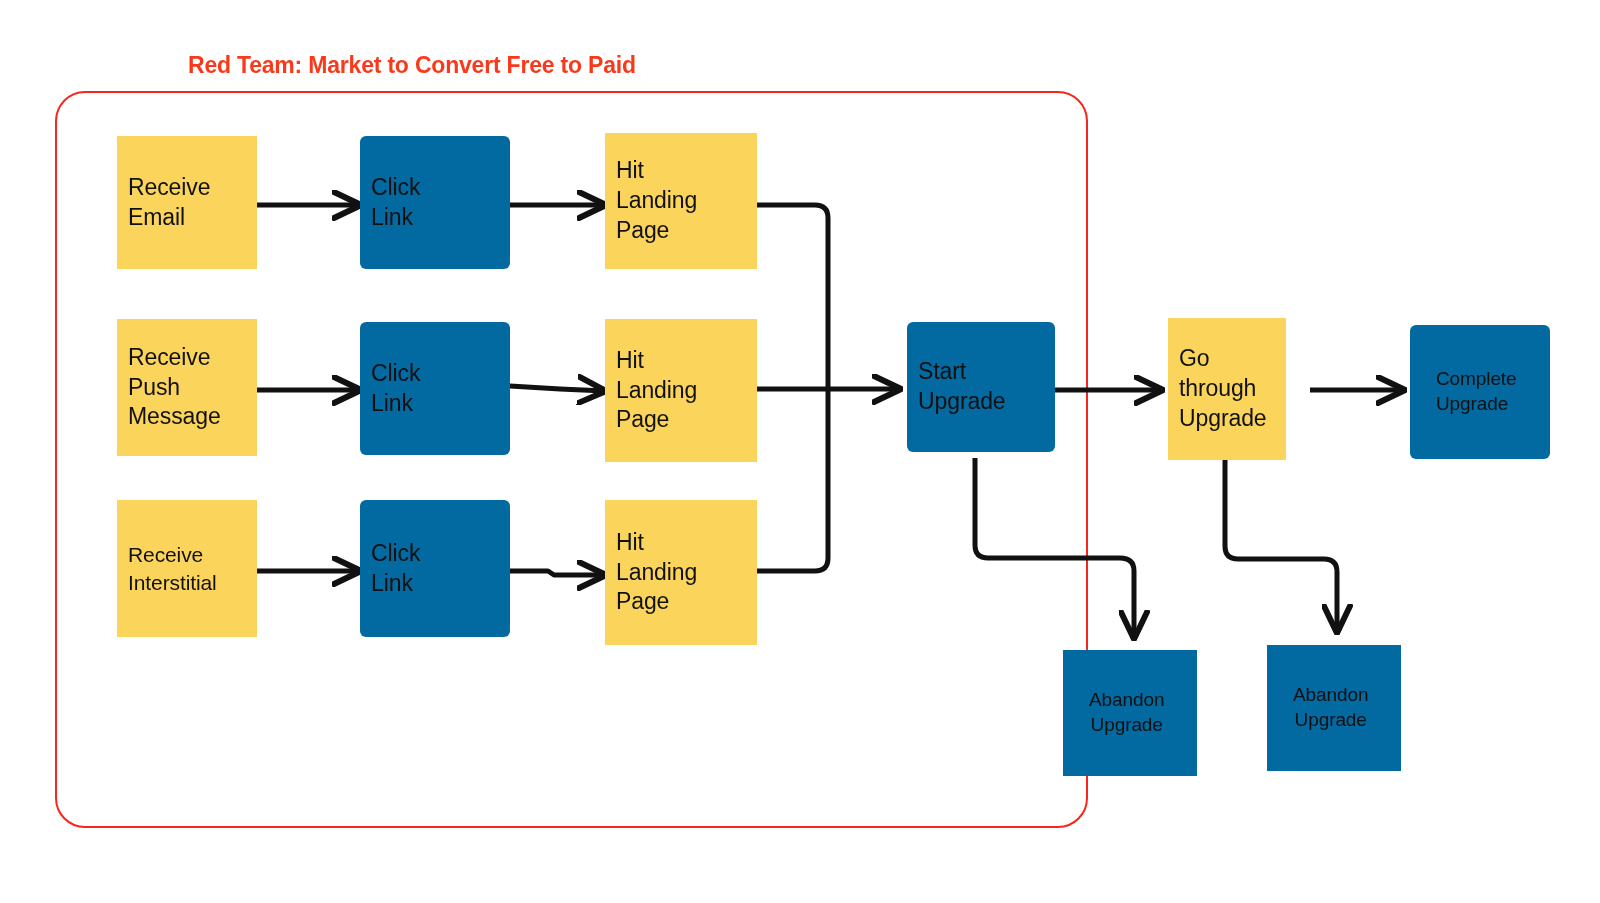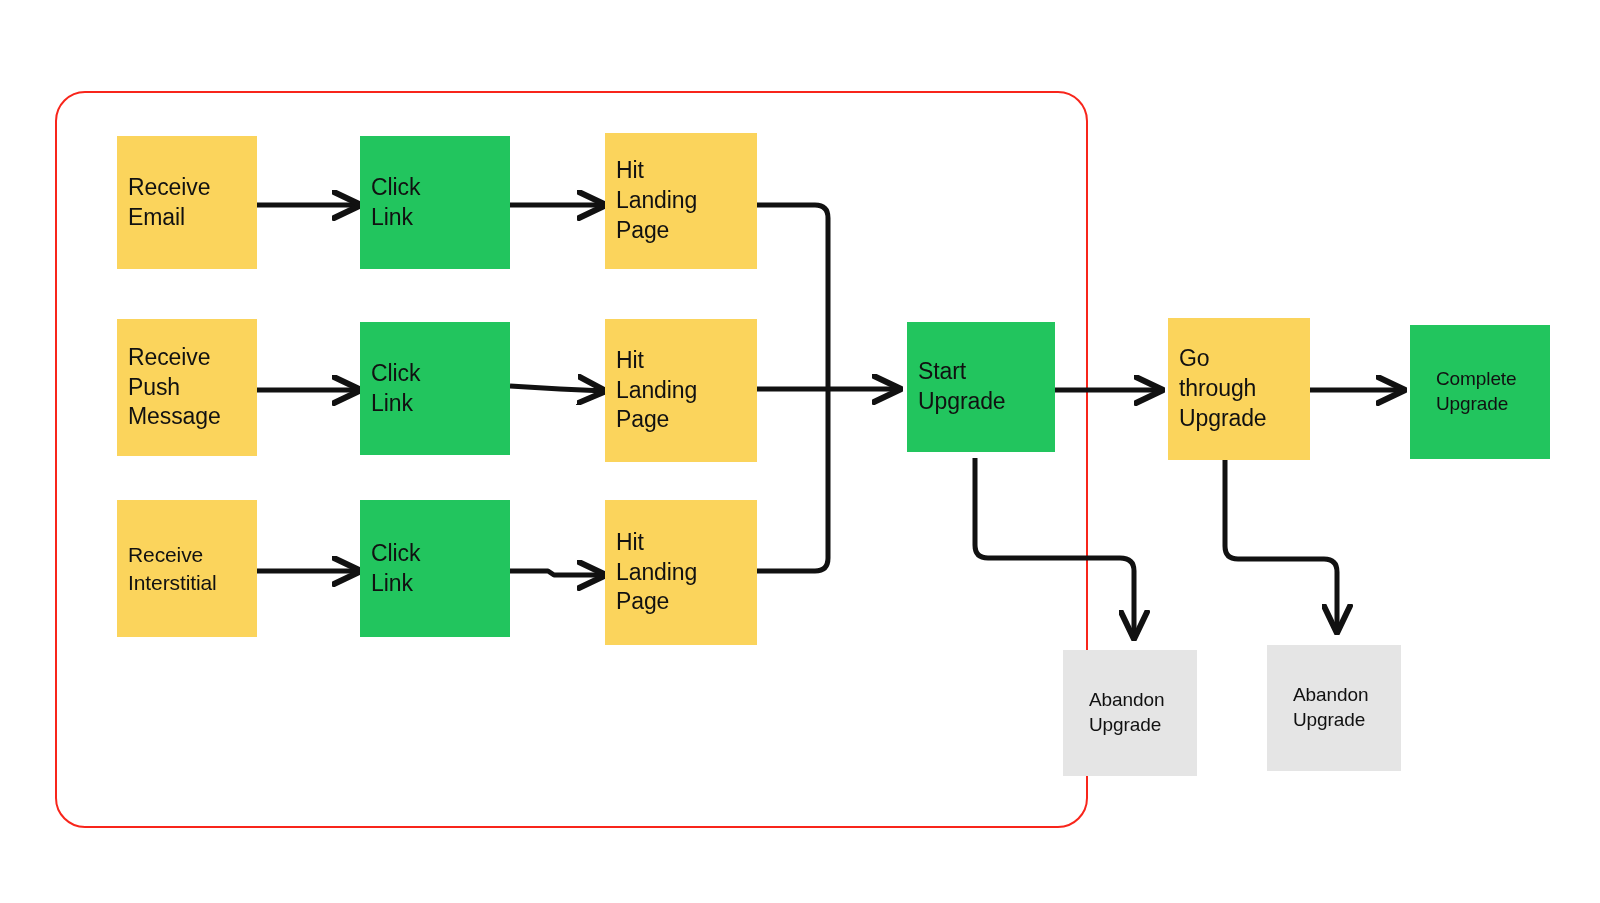--- a/index.html
+++ b/index.html
@@ -59,31 +59,32 @@
     flex-direction: column;
     justify-content: center;
     align-items: flex-start;
     padding: 0 0 0 11px;
     color: #111111;
     line-height: 1.30;
     white-space: pre-line;
     letter-spacing: -0.1px;
   }
   .node.yellow { background: #FBD45C; }
-  .node.green  { background: #22c55e; }
-  .node.pink   { background: #e5e5e5; }
+  .node.green  { background: #0369a1; border-radius: 6px; }
+  .node.pink   { background: #0369a1; text-align: center; }
   .fs-lg  { font-size: 23px; }
   .fs-md  { font-size: 21px; }
   .fs-sm  { font-size: 19px; padding-left: 26px; }
 </style>
 </head>
 <body>
 
 <div id="canvas">
 
+  <div id="diagram-title">Red Team: Market to Convert Free to Paid</div>
 
   <div id="group-frame"></div>
 
   <svg id="connector-layer" viewBox="0 0 1600 903" width="1600" height="903" xmlns="http://www.w3.org/2000/svg">
     <defs>
       <marker id="arrow" viewBox="0 0 10 10" refX="9" refY="5" markerWidth="6.2" markerHeight="6.2" orient="auto-start-reverse">
         <path d="M 0.6 0.8 L 9.4 5 L 0.6 9.2" fill="none" stroke="#111111" stroke-width="1.9" stroke-linecap="round" stroke-linejoin="round"></path>
       </marker>
     </defs>
     <g fill="none" stroke="#111111" stroke-width="5" stroke-linecap="butt" stroke-linejoin="round" marker-end="url(#arrow)">
@@ -161,21 +162,21 @@
     <span>Hit
 Landing
 Page</span>
   </div>
 
   <div class="node green fs-lg" style="left:907px; top:322px; width:148px; height:130px;">
     <span>Start
 Upgrade</span>
   </div>
 
-  <div class="node yellow fs-lg" style="left:1168px; top:318px; width:142px; height:142px;">
+  <div class="node yellow fs-lg" style="left:1168px; top:318px; width:118px; height:142px;">
     <span>Go
 through
 Upgrade</span>
   </div>
 
   <div class="node green fs-sm" style="left:1410px; top:325px; width:140px; height:134px;">
     <span>Complete
 Upgrade</span>
   </div>
 

